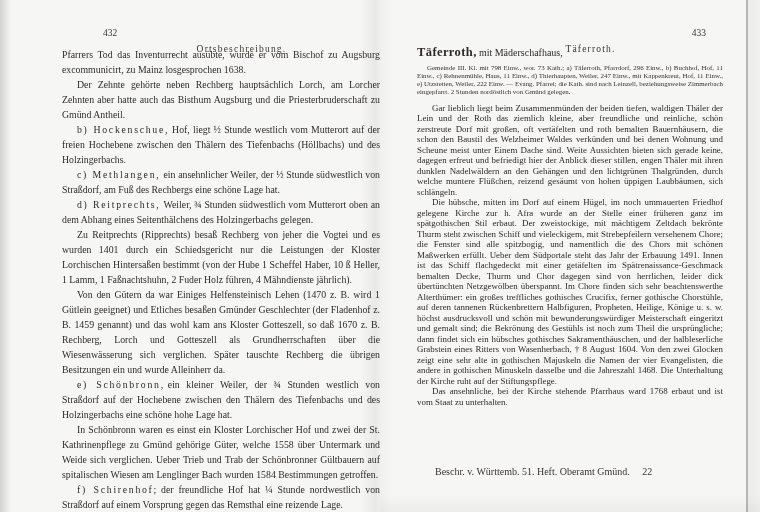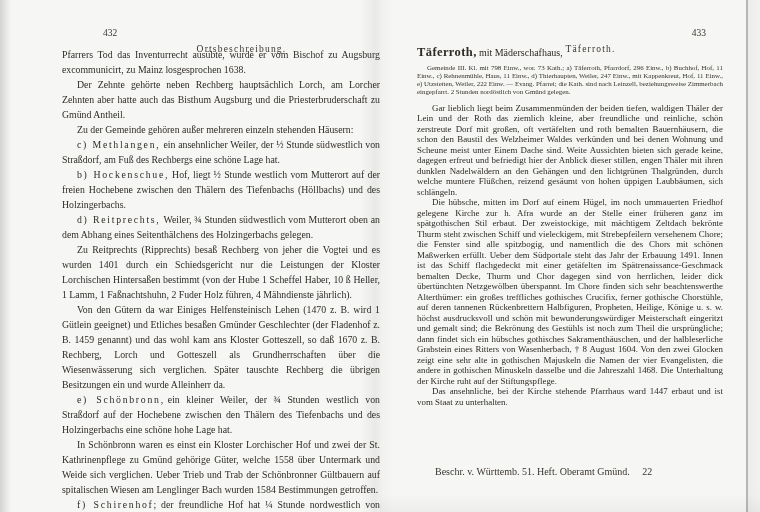--- a/index.html
+++ b/index.html
@@ -70,23 +70,22 @@
   <div class="bottom-vignette"></div>
 
   <div class="page page-left">
     <div class="pagehead">
       <span class="pnum-left">432</span>
       <span class="ptitle">Ortsbeschreibung.</span>
     </div>
     <div class="body">
       <p class="para cont">Pfarrers Tod das Inventurrecht ausübte, wurde er vom Bischof zu Augsburg excommunicirt, zu Mainz losgesprochen 1638.</p>
       <p class="para">Der Zehnte gehörte neben Rechberg hauptsächlich Lorch, am Lorcher Zehnten aber hatte auch das Bisthum Augsburg und die Priesterbruderschaft zu Gmünd Antheil.</p>
-      <p class="para">Zu der Gemeinde gehören außer mehreren einzeln stehenden Häusern:</p>
+      <p class="para"><span class="lead">b) Hockenschue,</span><span>Hof, liegt ½ Stunde westlich vom Mutterort auf der freien Hochebene zwischen den Thälern des Tiefenbachs (Höllbachs) und des Holzingerbachs.</span></p>
       <p class="para"><span class="lead">c) Methlangen,</span><span>ein ansehnlicher Weiler, der ½ Stunde südwestlich von Straßdorf, am Fuß des Rechbergs eine schöne Lage hat.</span></p>
-      <p class="para"><span class="lead">b) Hockenschue,</span><span>Hof, liegt ½ Stunde westlich vom Mutterort auf der freien Hochebene zwischen den Thälern des Tiefenbachs (Höllbachs) und des Holzingerbachs.</span></p>
       <p class="para"><span class="lead">d) Reitprechts,</span><span>Weiler, ¾ Stunden südwestlich vom Mutterort oben an dem Abhang eines Seitenthälchens des Holzingerbachs gelegen.</span></p>
       <p class="para">Zu Reitprechts (Ripprechts) besaß Rechberg von jeher die Vogtei und es wurden 1401 durch ein Schiedsgericht nur die Leistungen der Kloster Lorchischen Hintersaßen bestimmt (von der Hube 1 Scheffel Haber, 10 ß Heller, 1 Lamm, 1 Faßnachtshuhn, 2 Fuder Holz führen, 4 Mähndienste jährlich).</p>
       <p class="para">Von den Gütern da war Einiges Helfensteinisch Lehen (1470 z. B. wird 1 Gütlein geeignet) und Etliches besaßen Gmünder Geschlechter (der Fladenhof z. B. 1459 genannt) und das wohl kam ans Kloster Gotteszell, so daß 1670 z. B. Rechberg, Lorch und Gotteszell als Grundherrschaften über die Wiesenwässerung sich verglichen. Später tauschte Rechberg die übrigen Besitzungen ein und wurde Alleinherr da.</p>
       <p class="para"><span class="lead">e) Schönbronn,</span><span>ein kleiner Weiler, der ¾ Stunden westlich von Straßdorf auf der Hochebene zwischen den Thälern des Tiefenbachs und des Holzingerbachs eine schöne hohe Lage hat.</span></p>
       <p class="para">In Schönbronn waren es einst ein Kloster Lorchischer Hof und zwei der St. Kathrinenpflege zu Gmünd gehörige Güter, welche 1558 über Untermark und Weide sich verglichen. Ueber Trieb und Trab der Schönbronner Gültbauern auf spitalischen Wiesen am Lenglinger Bach wurden 1584 Bestimmungen getroffen.</p>
       <p class="para"><span class="lead">f) Schirenhof;</span><span>der freundliche Hof hat ¼ Stunde nordwestlich von Straßdorf auf einem Vorsprung gegen das Remsthal eine reizende Lage.</span></p>
       <p class="para">In der Hochstett, theils zu Methlangen, theils zu Reitprechts</p>
     </div>
   </div>
 
@@ -96,20 +95,20 @@
       <span class="pnum-right">433</span>
     </div>
     <div class="body">
       <div class="section-heading">
         <span class="heading-main">Täferroth,</span>
         <span class="heading-sub">mit Mäderschafhaus,</span>
       </div>
       <p class="gemeinde">Gemeinde III. Kl. mit 798 Einw., wor. 73 Kath.; a) Täferroth, Pfarrdorf, 296 Einw., b) Buchhof, Hof, 11 Einw., c) Rehnenmühle, Haus, 11 Einw., d) Thierhaupten, Weiler, 247 Einw., mit Kappenkreut, Hof, 11 Einw., e) Utzstetten, Weiler, 222 Einw. — Evang. Pfarrei; die Kath. sind nach Leinzell, beziehungsweise Zimmerbach eingepfarrt. 2 Stunden nordöstlich von Gmünd gelegen.</p>
       <p class="para">Gar lieblich liegt beim Zusammenmünden der beiden tiefen, waldigen Thäler der Lein und der Roth das ziemlich kleine, aber freundliche und reinliche, schön zerstreute Dorf mit großen, oft vertäfelten und roth bemalten Bauernhäusern, die schon den Baustil des Welzheimer Waldes verkünden und bei denen Wohnung und Scheune meist unter Einem Dache sind. Weite Aussichten bieten sich gerade keine, dagegen erfreut und befriedigt hier der Anblick dieser stillen, engen Thäler mit ihren dunklen Nadelwäldern an den Gehängen und den lichtgrünen Thalgründen, durch welche muntere Flüßchen, reizend gesäumt von hohen üppigen Laubbäumen, sich schlängeln.</p>
       <p class="para">Die hübsche, mitten im Dorf auf einem Hügel, im noch ummauerten Friedhof gelegene Kirche zur h. Afra wurde an der Stelle einer früheren ganz im spätgothischen Stil erbaut. Der zweistockige, mit mächtigem Zeltdach bekrönte Thurm steht zwischen Schiff und vieleckigem, mit Strebepfeilern versehenem Chore; die Fenster sind alle spitzbogig, und namentlich die des Chors mit schönen Maßwerken erfüllt. Ueber dem Südportale steht das Jahr der Erbauung 1491. Innen ist das Schiff flachgedeckt mit einer getäfelten im Spätrenaissance-Geschmack bemalten Decke, Thurm und Chor dagegen sind von herrlichen, leider dick übertünchten Netzgewölben überspannt. Im Chore finden sich sehr beachtenswerthe Alterthümer: ein großes treffliches gothisches Crucifix, ferner gothische Chorstühle, auf deren tannenen Rückenbrettern Halbfiguren, Propheten, Heilige, Könige u. s. w. höchst ausdrucksvoll und schön mit bewunderungswürdiger Meisterschaft eingeritzt und gemalt sind; die Bekrönung des Gestühls ist noch zum Theil die ursprüngliche; dann findet sich ein hübsches gothisches Sakramenthäuschen, und der halbleserliche Grabstein eines Ritters von Wasenherbach, † 8 August 1604. Von den zwei Glocken zeigt eine sehr alte in gothischen Majuskeln die Namen der vier Evangelisten, die andere in gothischen Minuskeln dasselbe und die Jahreszahl 1468. Die Unterhaltung der Kirche ruht auf der Stiftungspflege.</p>
-      <p class="para">Das ansehnliche, bei der Kirche stehende Pfarrhaus ward 1447 erbaut und ist vom Staat zu unterhalten.</p>
+      <p class="para">Das ansehnliche, bei der Kirche stehende Pfarrhaus ward 1768 erbaut und ist vom Staat zu unterhalten.</p>
     </div>
     <div class="pagefoot">
       <span class="sig">Beschr. v. Württemb. 51. Heft. Oberamt Gmünd.</span>
       <span class="sheet">22</span>
     </div>
   </div>
 </div>
 
 </body></html>

